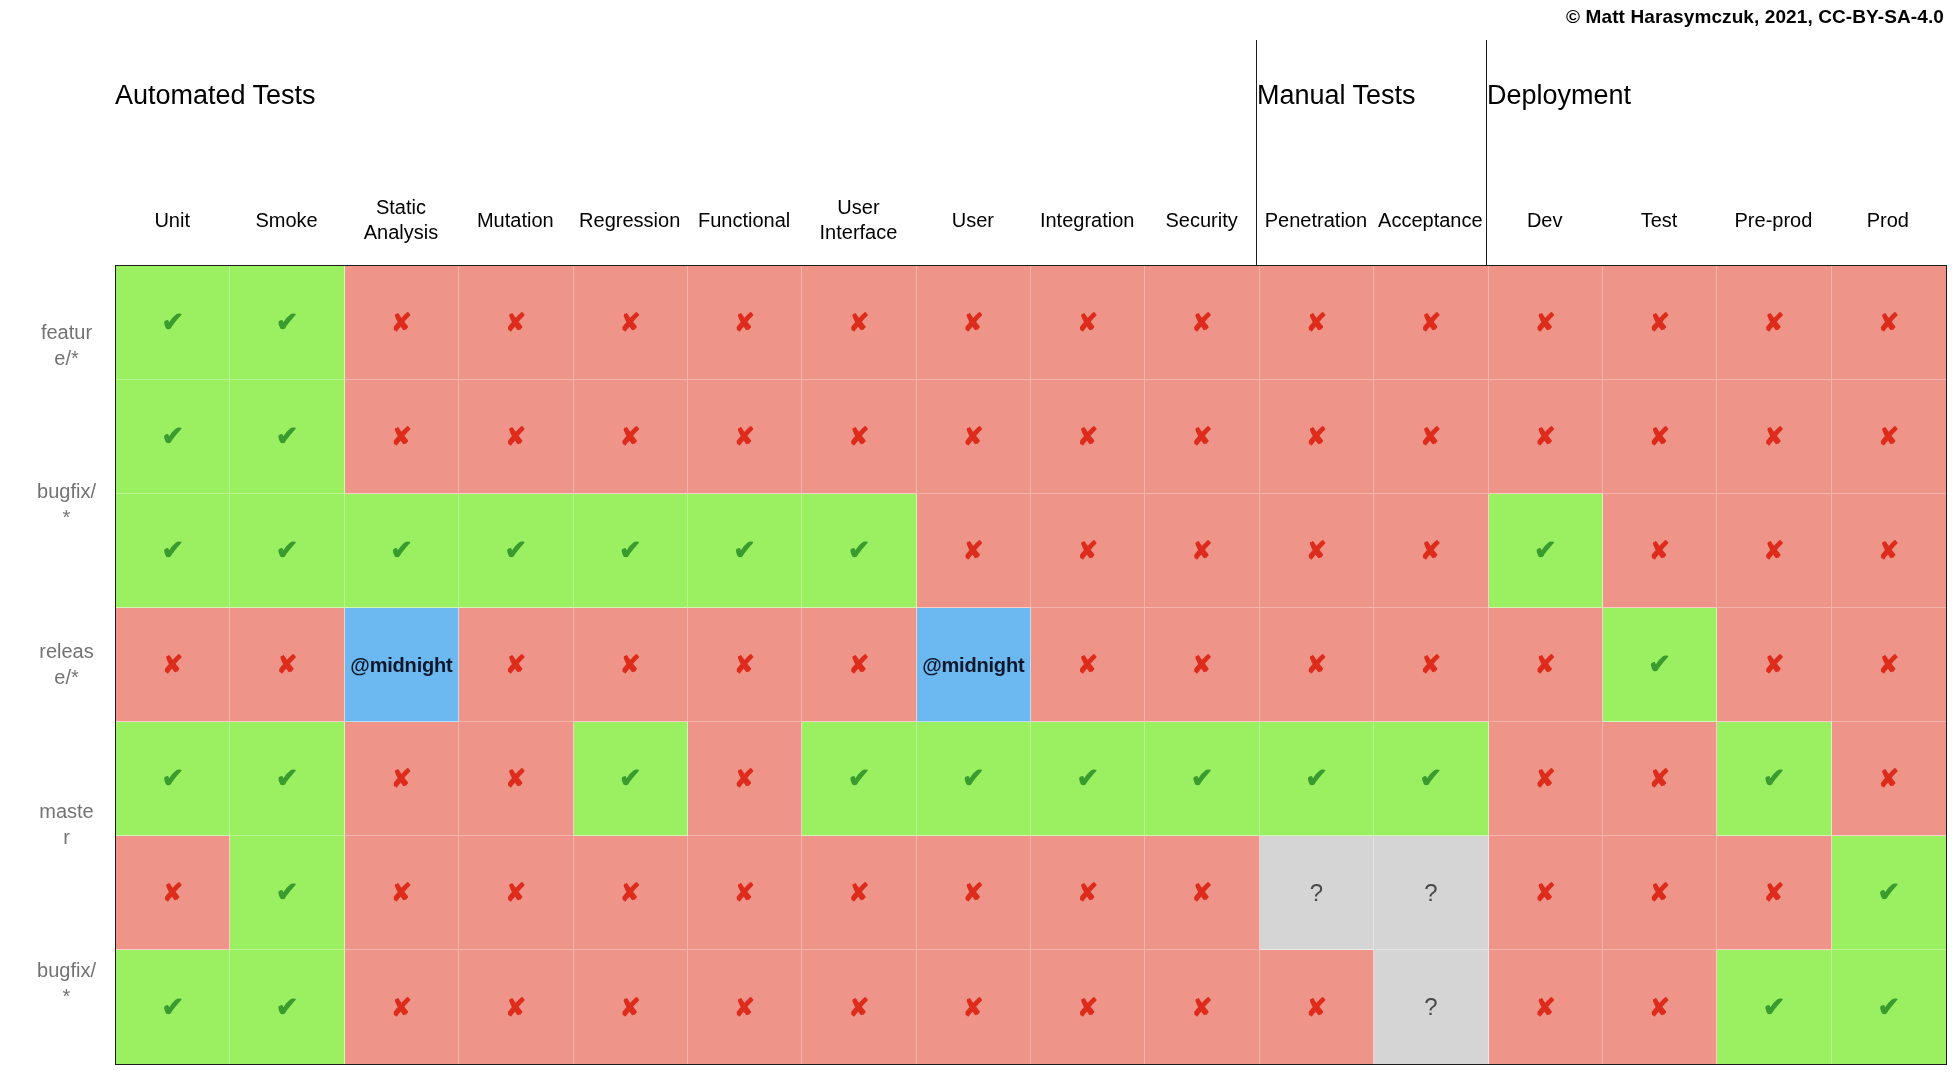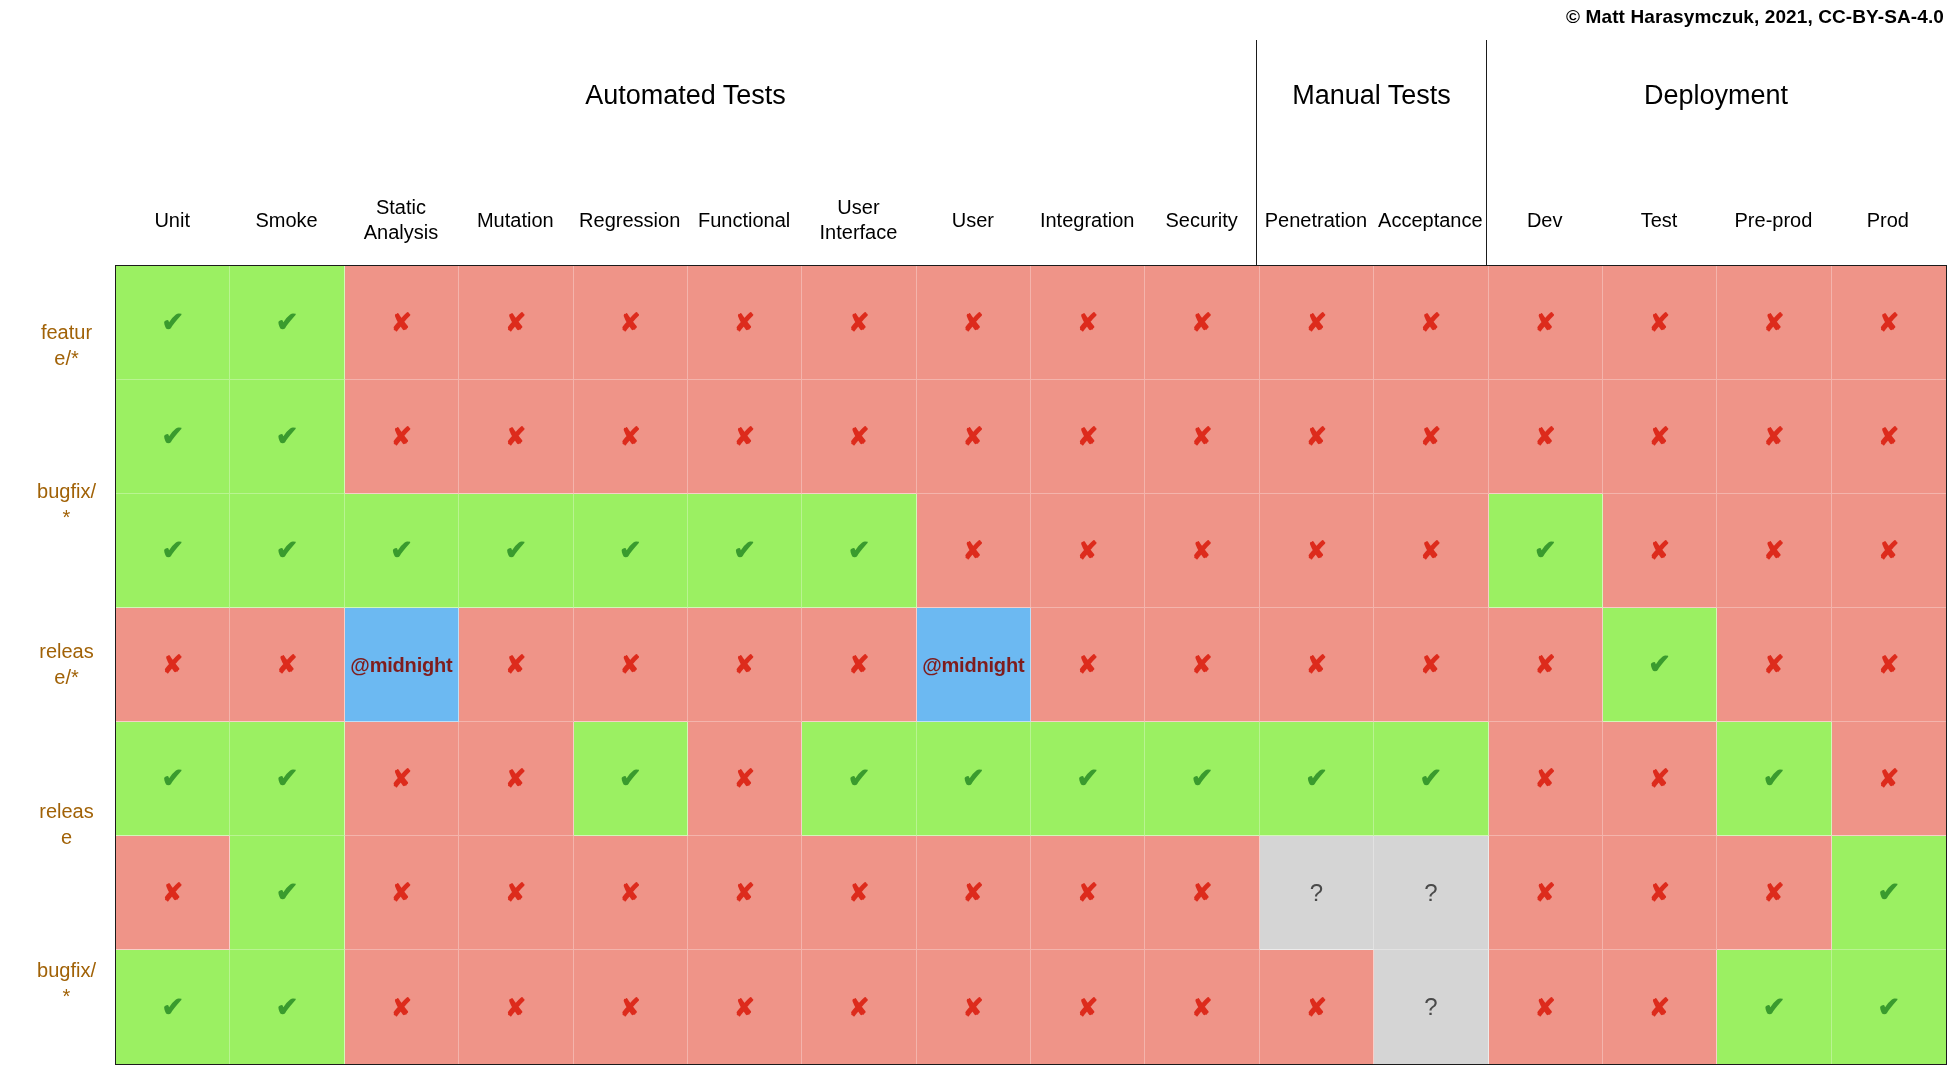--- a/index.html
+++ b/index.html
@@ -36,21 +36,21 @@
   }
   #vrule-manual  { left: 1256px; top: 40px; height: 1024px; }
   #vrule-deploy  { left: 1486px; top: 40px; height: 1024px; }
 
   
   .group-head {
     position: absolute;
     top: 80px;
     font-size: 27px;
     font-weight: normal;
-    text-align: center;
+    text-align: left;
     color: #000;
     white-space: nowrap;
   }
   #group-automated { left: 115px;  width: 1141px; }
   #group-manual    { left: 1257px; width: 229px;  }
   #group-deploy    { left: 1487px; width: 458px;  }
 
   
   #col-header-row {
     position: absolute;
@@ -84,21 +84,21 @@
     flex-direction: column;
   }
   .row-label {
     flex: 1 1 0;
     display: flex;
     align-items: center;
     justify-content: center;
     text-align: center;
     font-size: 20px;
     line-height: 1.3;
-    color: #a16207;
+    color: #737373;
     padding: 0 16px;
     box-sizing: border-box;
     word-break: break-word;
     margin-left: 21px;
   }
 
   
   #grid {
     position: absolute;
     left: 115px;
@@ -140,21 +140,21 @@
     font-weight: bold;
     line-height: 1;
   }
   .mark-unknown {
     color: #4a4a4a;
     font-size: 24px;
     font-weight: normal;
     line-height: 1;
   }
   .mark-scheduled {
-    color: #7f1d1d;
+    color: #0f172a;
     font-size: 20px;
     font-weight: bold;
     line-height: 1;
     white-space: nowrap;
     letter-spacing: -.2px;
   }
 </style>
 </head>
 <body>
 
@@ -183,21 +183,21 @@
     <div class="col-head">Dev</div>
     <div class="col-head">Test</div>
     <div class="col-head">Pre-prod</div>
     <div class="col-head">Prod</div>
   </div>
 
 <div id="row-label-col">
     <div class="row-label">feature/*</div>
     <div class="row-label">bugfix/*</div>
     <div class="row-label">release/*</div>
-    <div class="row-label">release</div>
+    <div class="row-label">master</div>
     <div class="row-label">bugfix/*</div>
   </div>
 
 <div id="grid">
     <div class="cell pass" style="border-right: 1px solid rgba(255, 255, 255, 0.3); border-bottom: 1px solid rgba(255, 255, 255, 0.3);">
       <span class="mark-pass">✔</span>
     </div>
     <div class="cell pass" style="border-bottom: 1px solid rgba(255, 255, 255, 0.3);">
       <span class="mark-pass">✔</span>
     </div>

